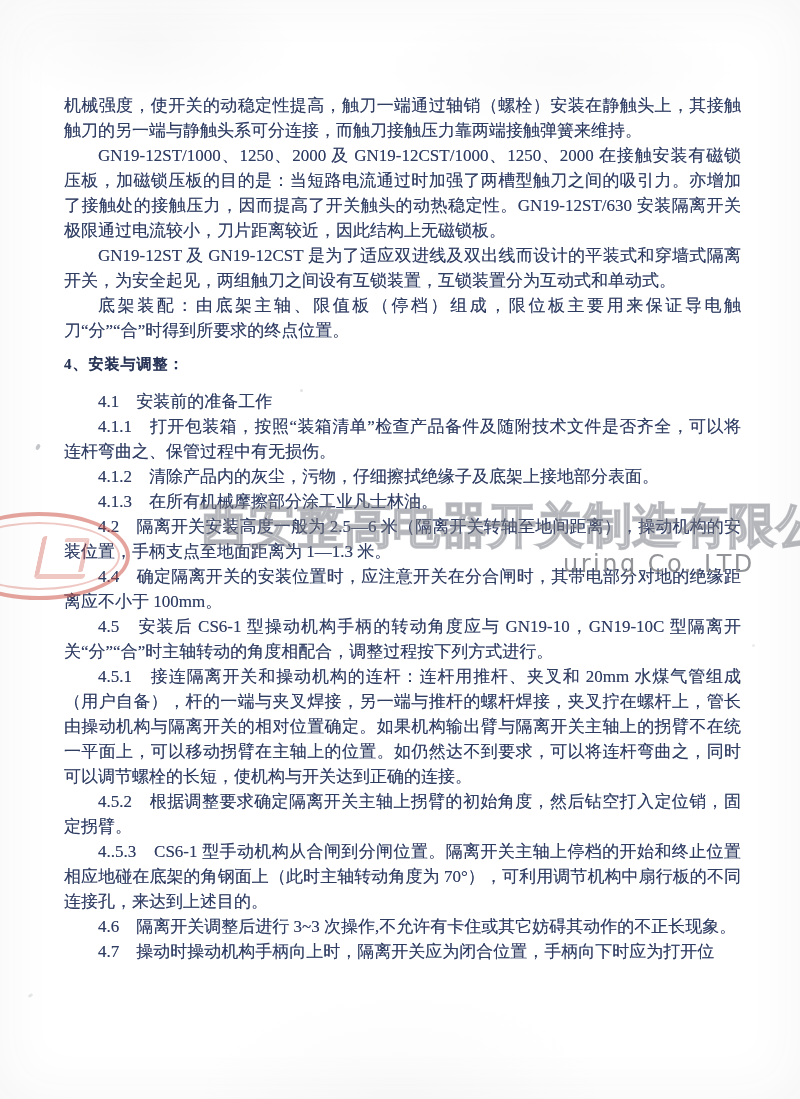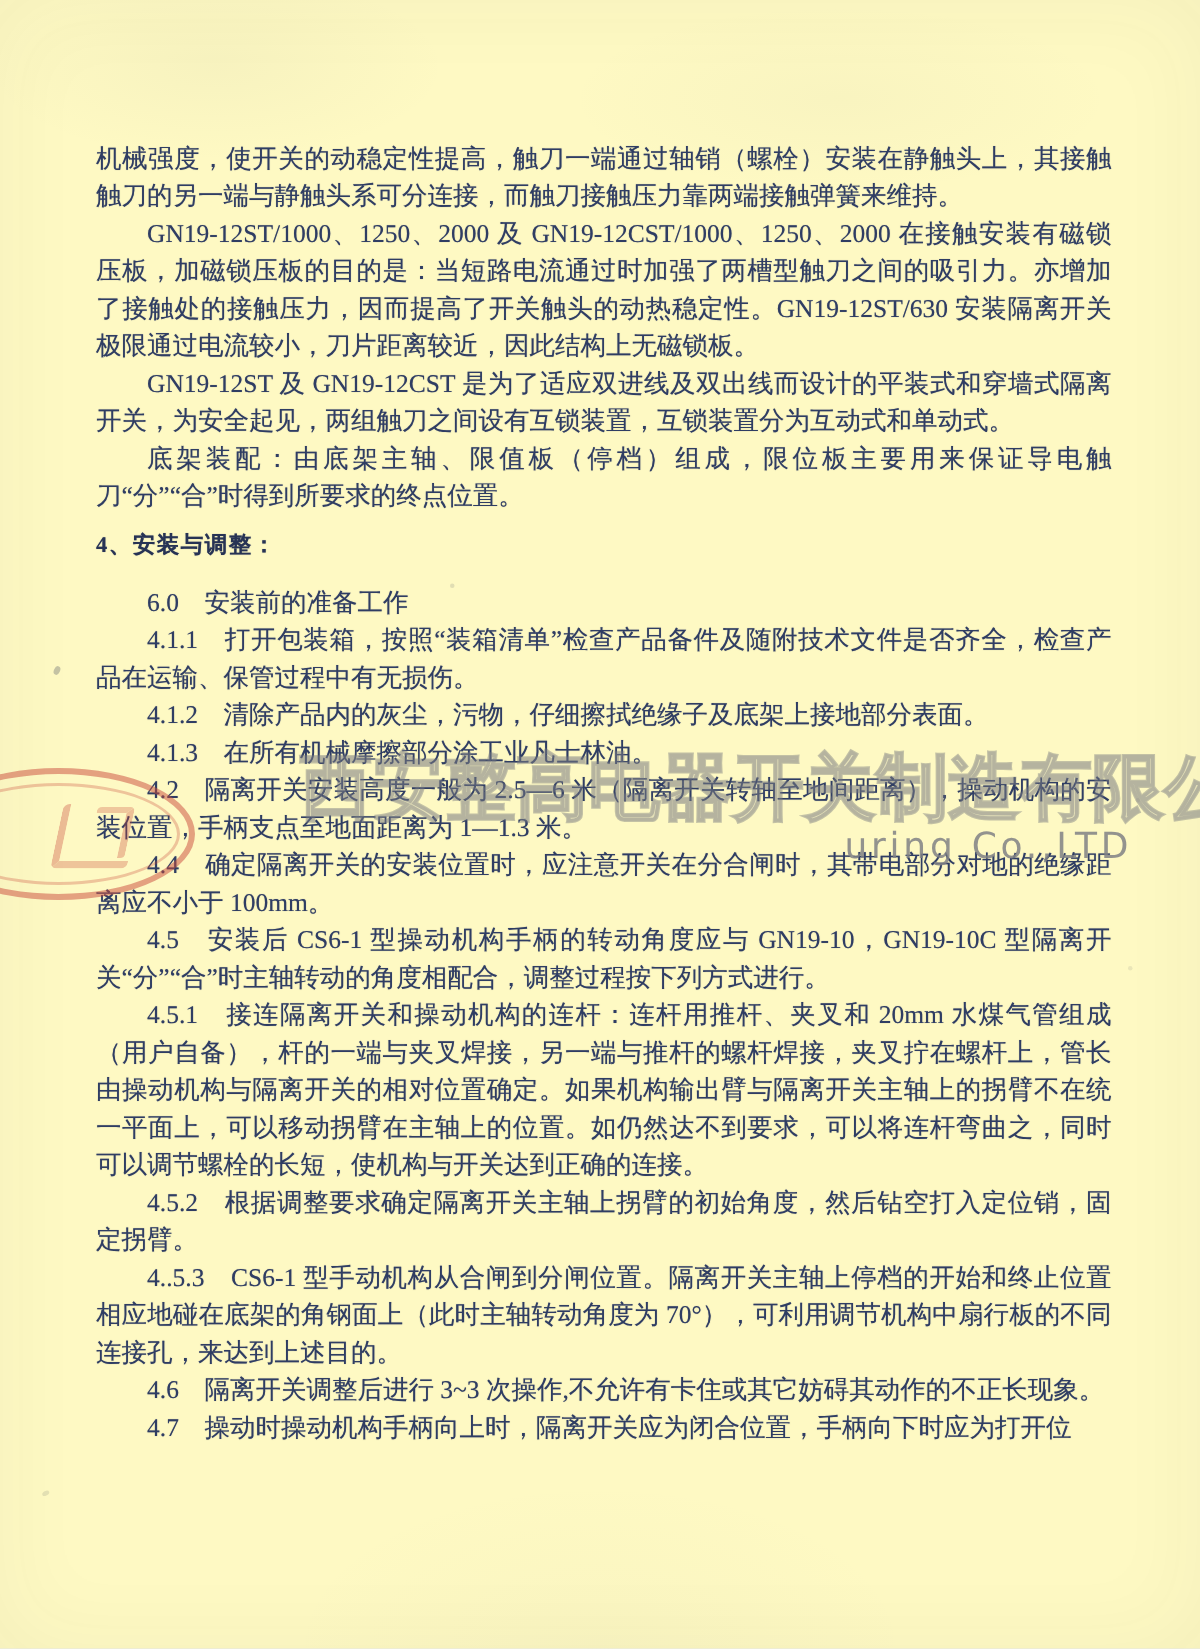--- a/index.html
+++ b/index.html
@@ -1,20 +1,20 @@
 <!DOCTYPE html>
 <html><head>
 <meta charset="utf-8">
 <style>
   html,body{margin:0;padding:0;background:#e8e8e6;}
   .page{
     position:relative;
     width:800px;height:1099px;
     margin:0 auto;
-    background:#fef9c3;
+    background:#ffffff;
     overflow:hidden;
     box-shadow:inset 0 0 60px rgba(60,60,55,0.05);
     font-family:"Liberation Serif","DejaVu Serif",serif;
   }
   
   .page::before{
     content:"";position:absolute;inset:0;
     background:
       radial-gradient(220px 90px at 18% 4%, rgba(120,120,115,0.05), transparent 70%),
       radial-gradient(260px 90px at 70% 6%, rgba(120,120,115,0.04), transparent 70%),
@@ -87,22 +87,22 @@
 <body>
 
 <div class="page">
 
   <div class="doc">
     <p class="noind">机械强度，使开关的动稳定性提高，触刀一端通过轴销（螺栓）安装在静触头上，其接触触刀的另一端与静触头系可分连接，而触刀接触压力靠两端接触弹簧来维持。</p>
     <p>GN19-12ST/1000、1250、2000 及 GN19-12CST/1000、1250、2000 在接触安装有磁锁压板，加磁锁压板的目的是：当短路电流通过时加强了两槽型触刀之间的吸引力。亦增加了接触处的接触压力，因而提高了开关触头的动热稳定性。GN19-12ST/630 安装隔离开关极限通过电流较小，刀片距离较近，因此结构上无磁锁板。</p>
     <p>GN19-12ST 及 GN19-12CST 是为了适应双进线及双出线而设计的平装式和穿墙式隔离开关，为安全起见，两组触刀之间设有互锁装置，互锁装置分为互动式和单动式。</p>
     <p>底架装配：由底架主轴、限值板（停档）组成，限位板主要用来保证导电触刀“分”“合”时得到所要求的终点位置。</p>
     <h2>4、安装与调整：</h2>
-    <p>6.0　安装前的准备工作</p>
-    <p>4.1.1　打开包装箱，按照“装箱清单”检查产品备件及随附技术文件是否齐全，检查产品在运输、保管过程中有无损伤。</p>
+    <p>4.1　安装前的准备工作</p>
+    <p>4.1.1　打开包装箱，按照“装箱清单”检查产品备件及随附技术文件是否齐全，可以将连杆弯曲之、保管过程中有无损伤。</p>
     <p>4.1.2　清除产品内的灰尘，污物，仔细擦拭绝缘子及底架上接地部分表面。</p>
     <p>4.1.3　在所有机械摩擦部分涂工业凡士林油。</p>
     <p>4.2　隔离开关安装高度一般为 2.5—6 米（隔离开关转轴至地间距离），操动机构的安装位置，手柄支点至地面距离为 1—1.3 米。</p>
     <p>4.4　确定隔离开关的安装位置时，应注意开关在分合闸时，其带电部分对地的绝缘距离应不小于 100mm。</p>
     <p>4.5　安装后 CS6-1 型操动机构手柄的转动角度应与 GN19-10，GN19-10C 型隔离开关“分”“合”时主轴转动的角度相配合，调整过程按下列方式进行。</p>
     <p>4.5.1　接连隔离开关和操动机构的连杆：连杆用推杆、夹叉和 20mm 水煤气管组成（用户自备），杆的一端与夹叉焊接，另一端与推杆的螺杆焊接，夹叉拧在螺杆上，管长由操动机构与隔离开关的相对位置确定。如果机构输出臂与隔离开关主轴上的拐臂不在统一平面上，可以移动拐臂在主轴上的位置。如仍然达不到要求，可以将连杆弯曲之，同时可以调节螺栓的长短，使机构与开关达到正确的连接。</p>
     <p>4.5.2　根据调整要求确定隔离开关主轴上拐臂的初始角度，然后钻空打入定位销，固定拐臂。</p>
     <p>4..5.3　CS6-1 型手动机构从合闸到分闸位置。隔离开关主轴上停档的开始和终止位置相应地碰在底架的角钢面上（此时主轴转动角度为 70°），可利用调节机构中扇行板的不同连接孔，来达到上述目的。</p>
     <p>4.6　隔离开关调整后进行 3~3 次操作,不允许有卡住或其它妨碍其动作的不正长现象。</p>
     <p>4.7　操动时操动机构手柄向上时，隔离开关应为闭合位置，手柄向下时应为打开位</p>

